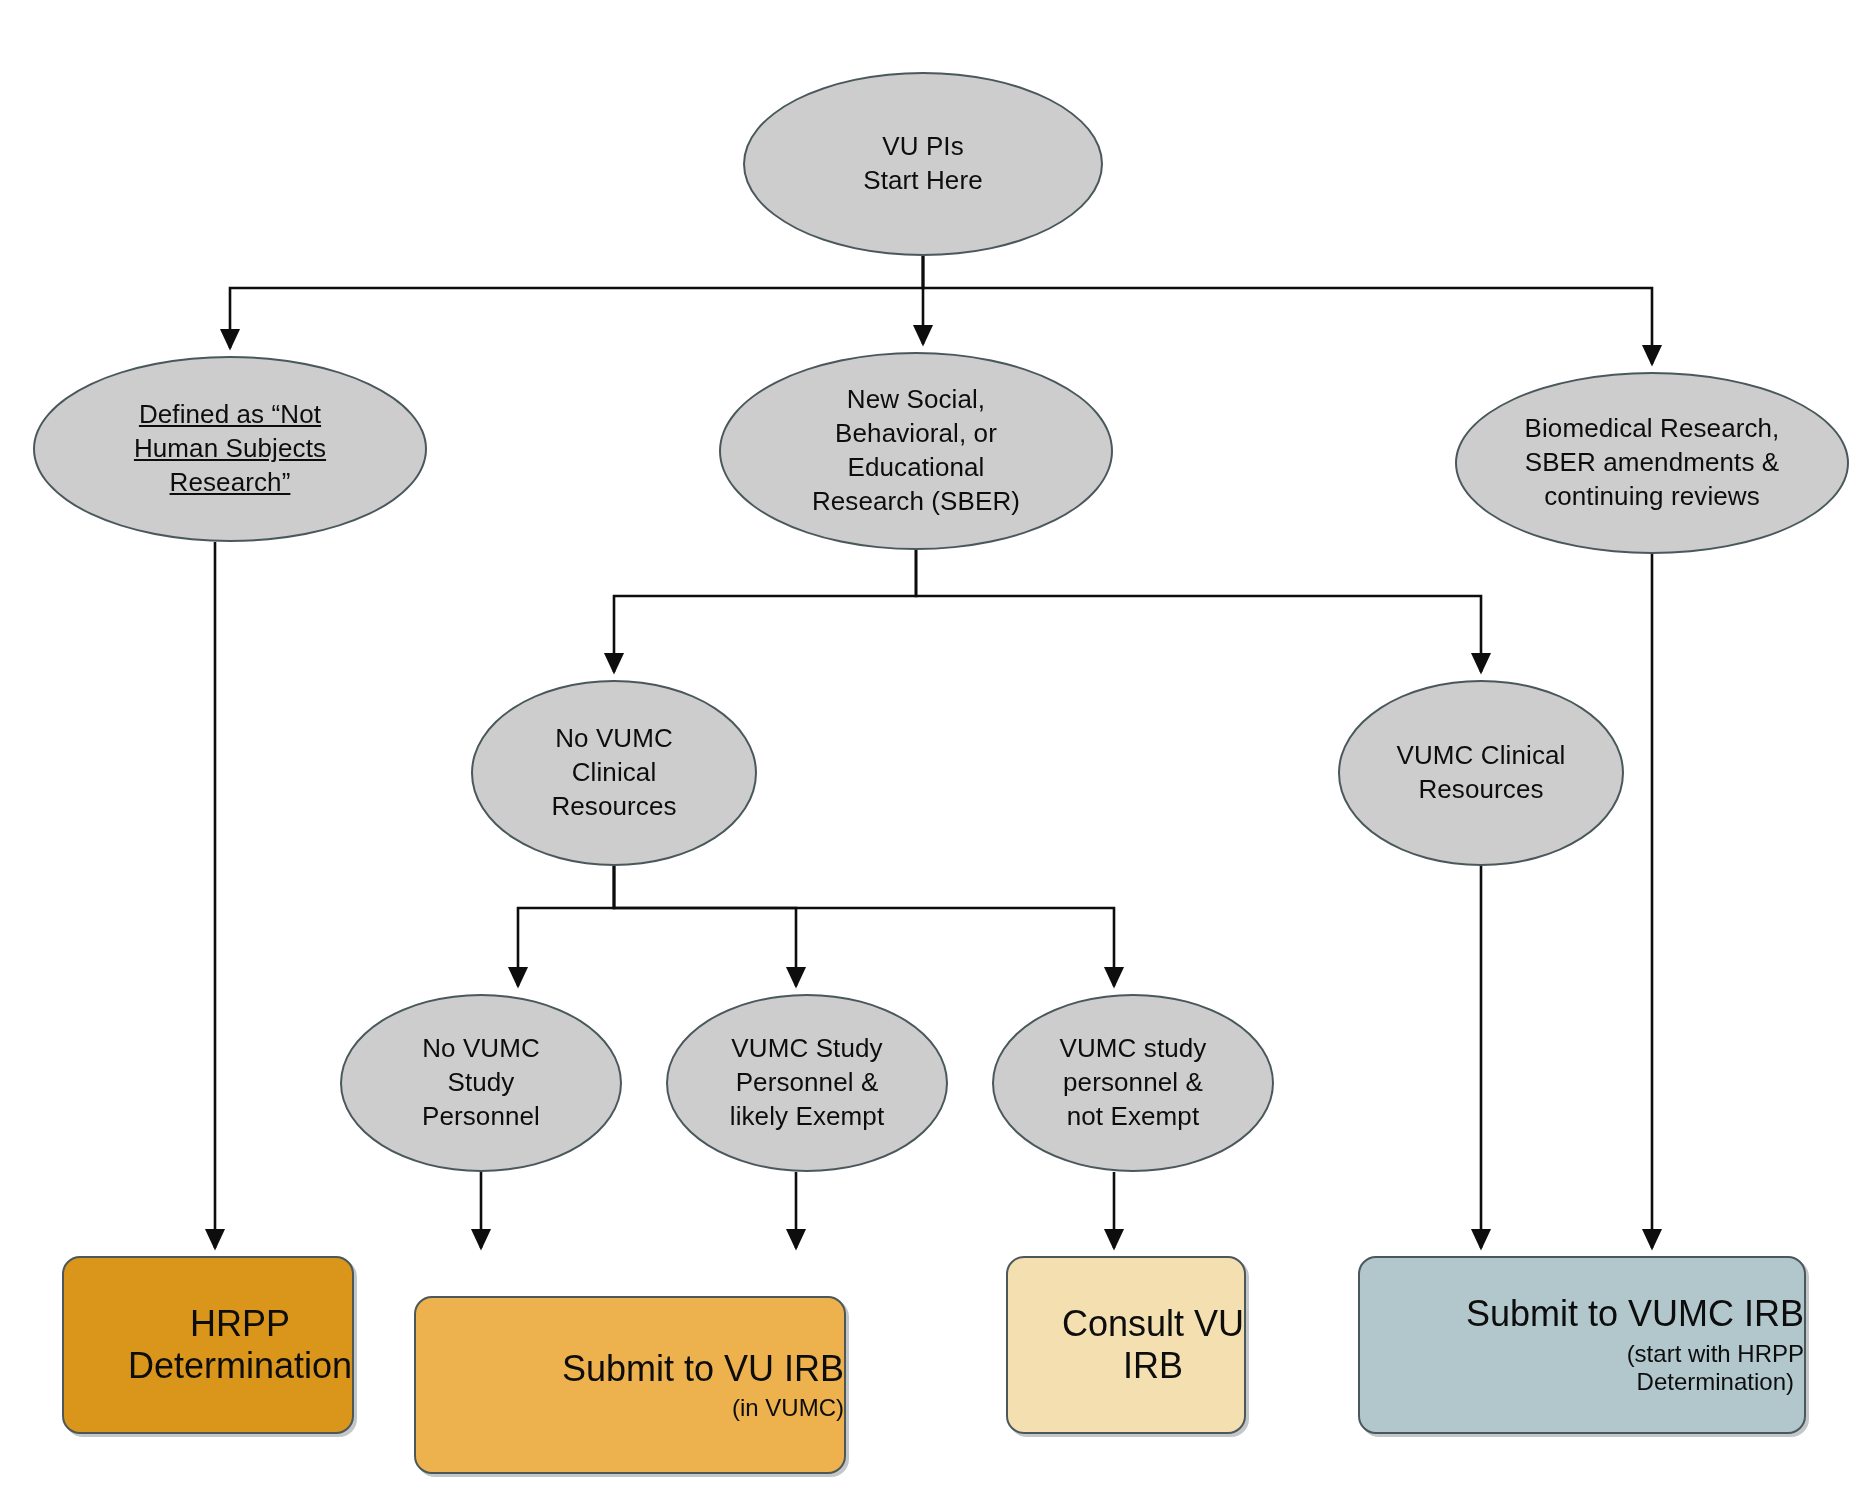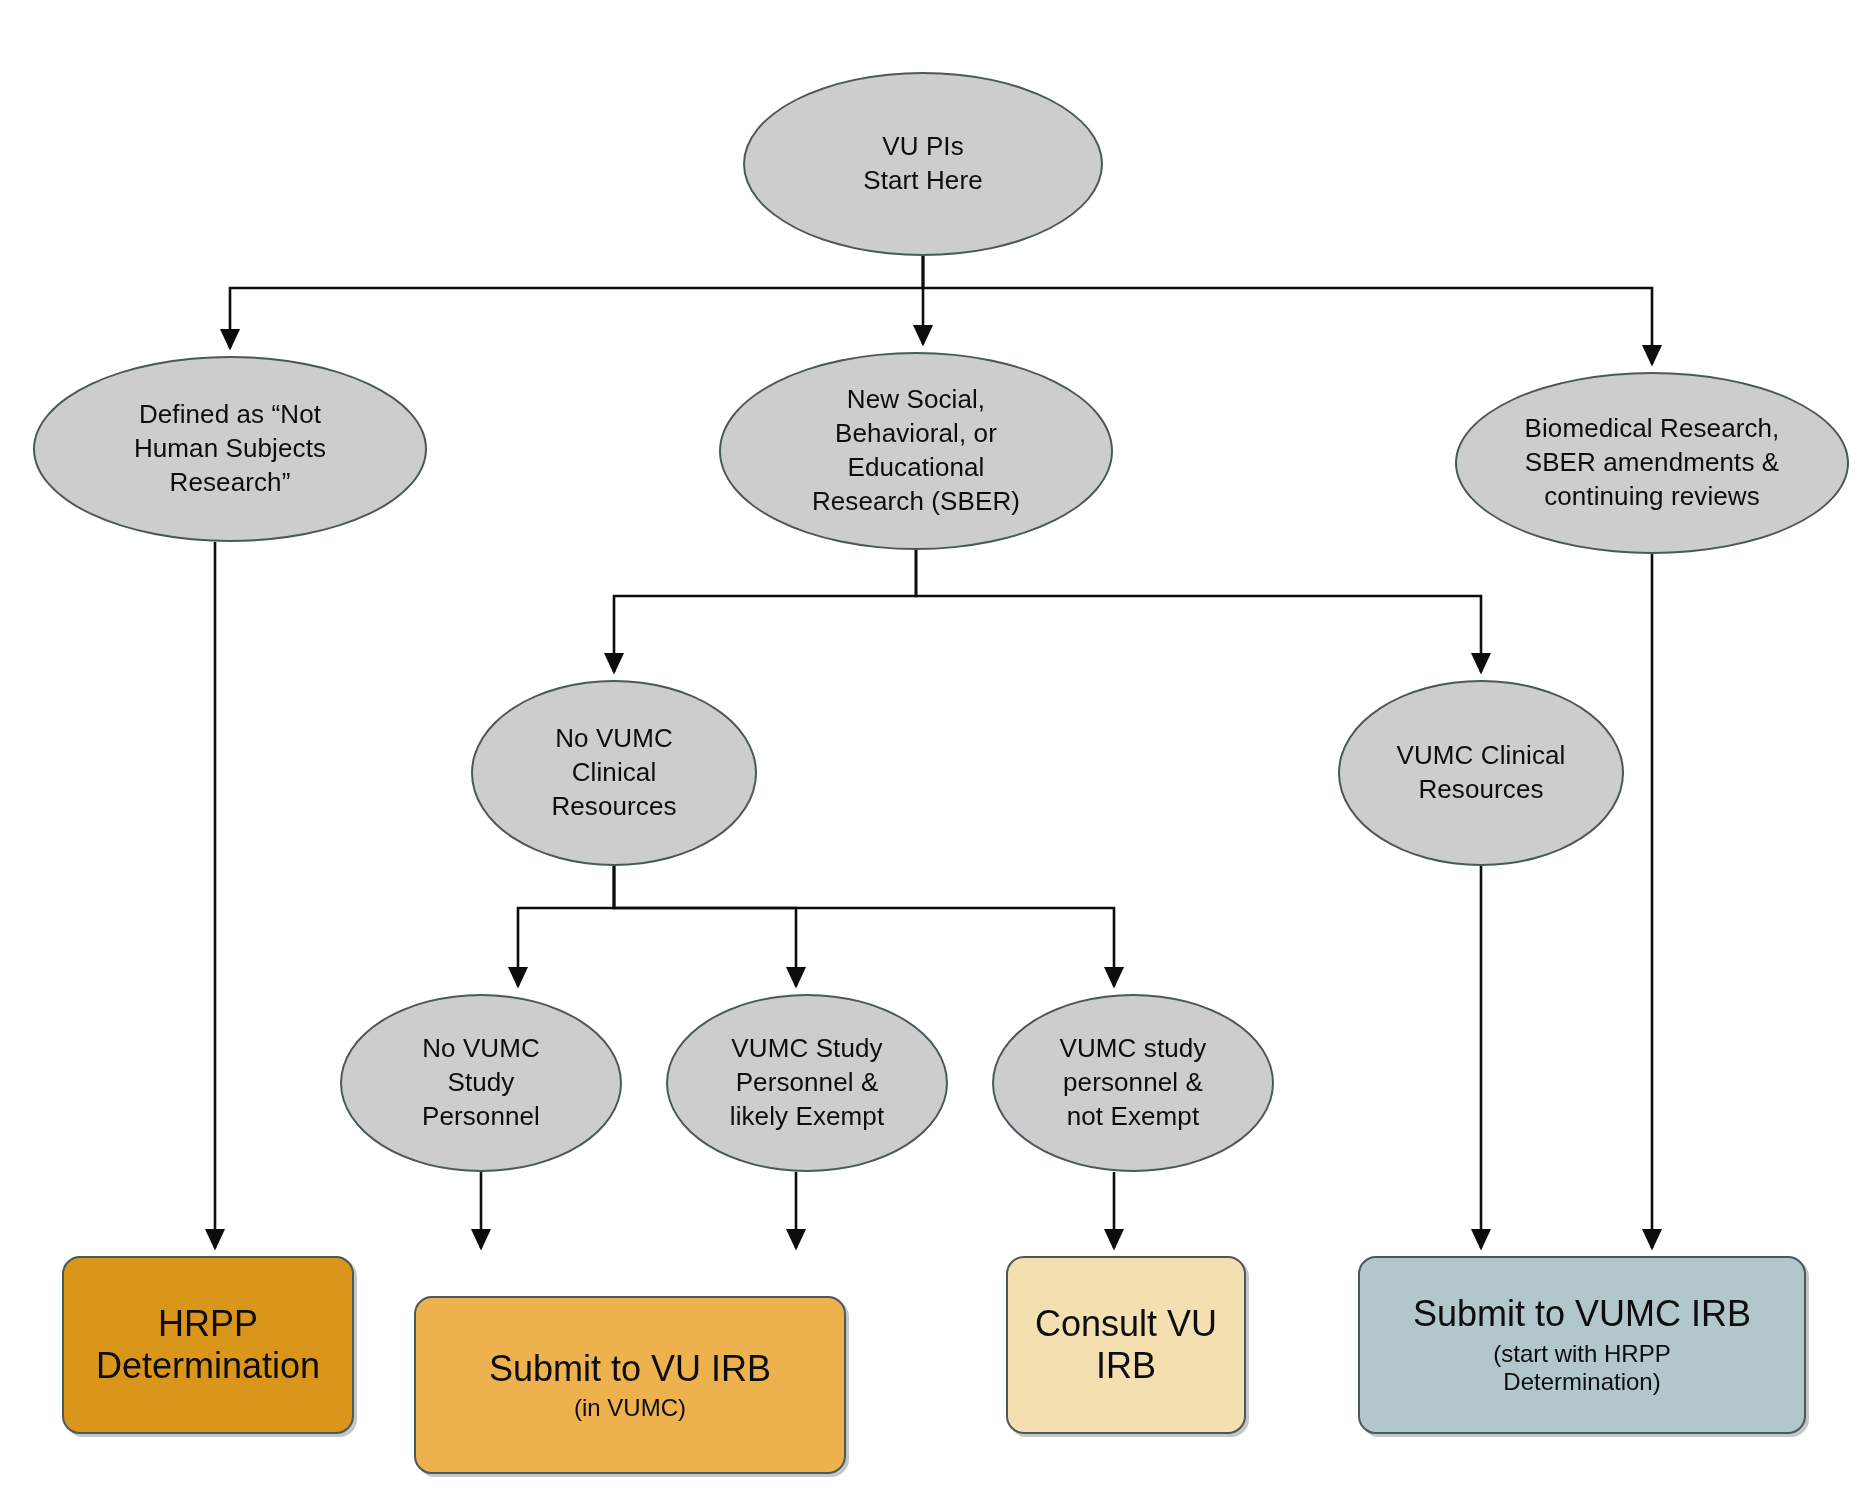--- a/index.html
+++ b/index.html
@@ -43,21 +43,21 @@
     letter-spacing: 0.1px;
   }
   .node .txt { display: block; padding: 0 6px; }
 
   
   .term {
     position: absolute;
     box-sizing: border-box;
     display: flex;
     flex-direction: column;
-    align-items: center;
+    align-items: flex-end;
     justify-content: center;
     text-align: center;
     border: 2.5px solid #4a585c;
     border-radius: 18px;
     box-shadow: 3px 3px 0 rgba(60,70,74,0.30);
     line-height: 1.18;
     white-space: pre-line;
   }
   .term .main { display: block; font-size: 36px; }
   .term .sub  { display: block; font-size: 24px; margin-top: 4px; }
@@ -96,21 +96,21 @@
 
       <path d="M1481,866 L1481,1248"></path>
     </g>
   </svg>
 
   <div class="node" style="left:743px; top:72px; width:360px; height:184px; font-size:26px;">
     <span class="txt">VU PIs
 Start  Here</span>
   </div>
 
-  <div class="node" style="left:33px; top:356px; width:394px; height:186px; font-size:26px;">
+  <div class="node" style="left:33px; top:356px; width:394px; height:186px; font-size:26px;text-decoration:underline;">
     <span class="txt">Defined as “Not
 Human Subjects
 Research”</span>
   </div>
 
   <div class="node" style="left:719px; top:352px; width:394px; height:198px; font-size:26px;">
     <span class="txt">New Social,
 Behavioral, or
 Educational
 Research (SBER)</span>

